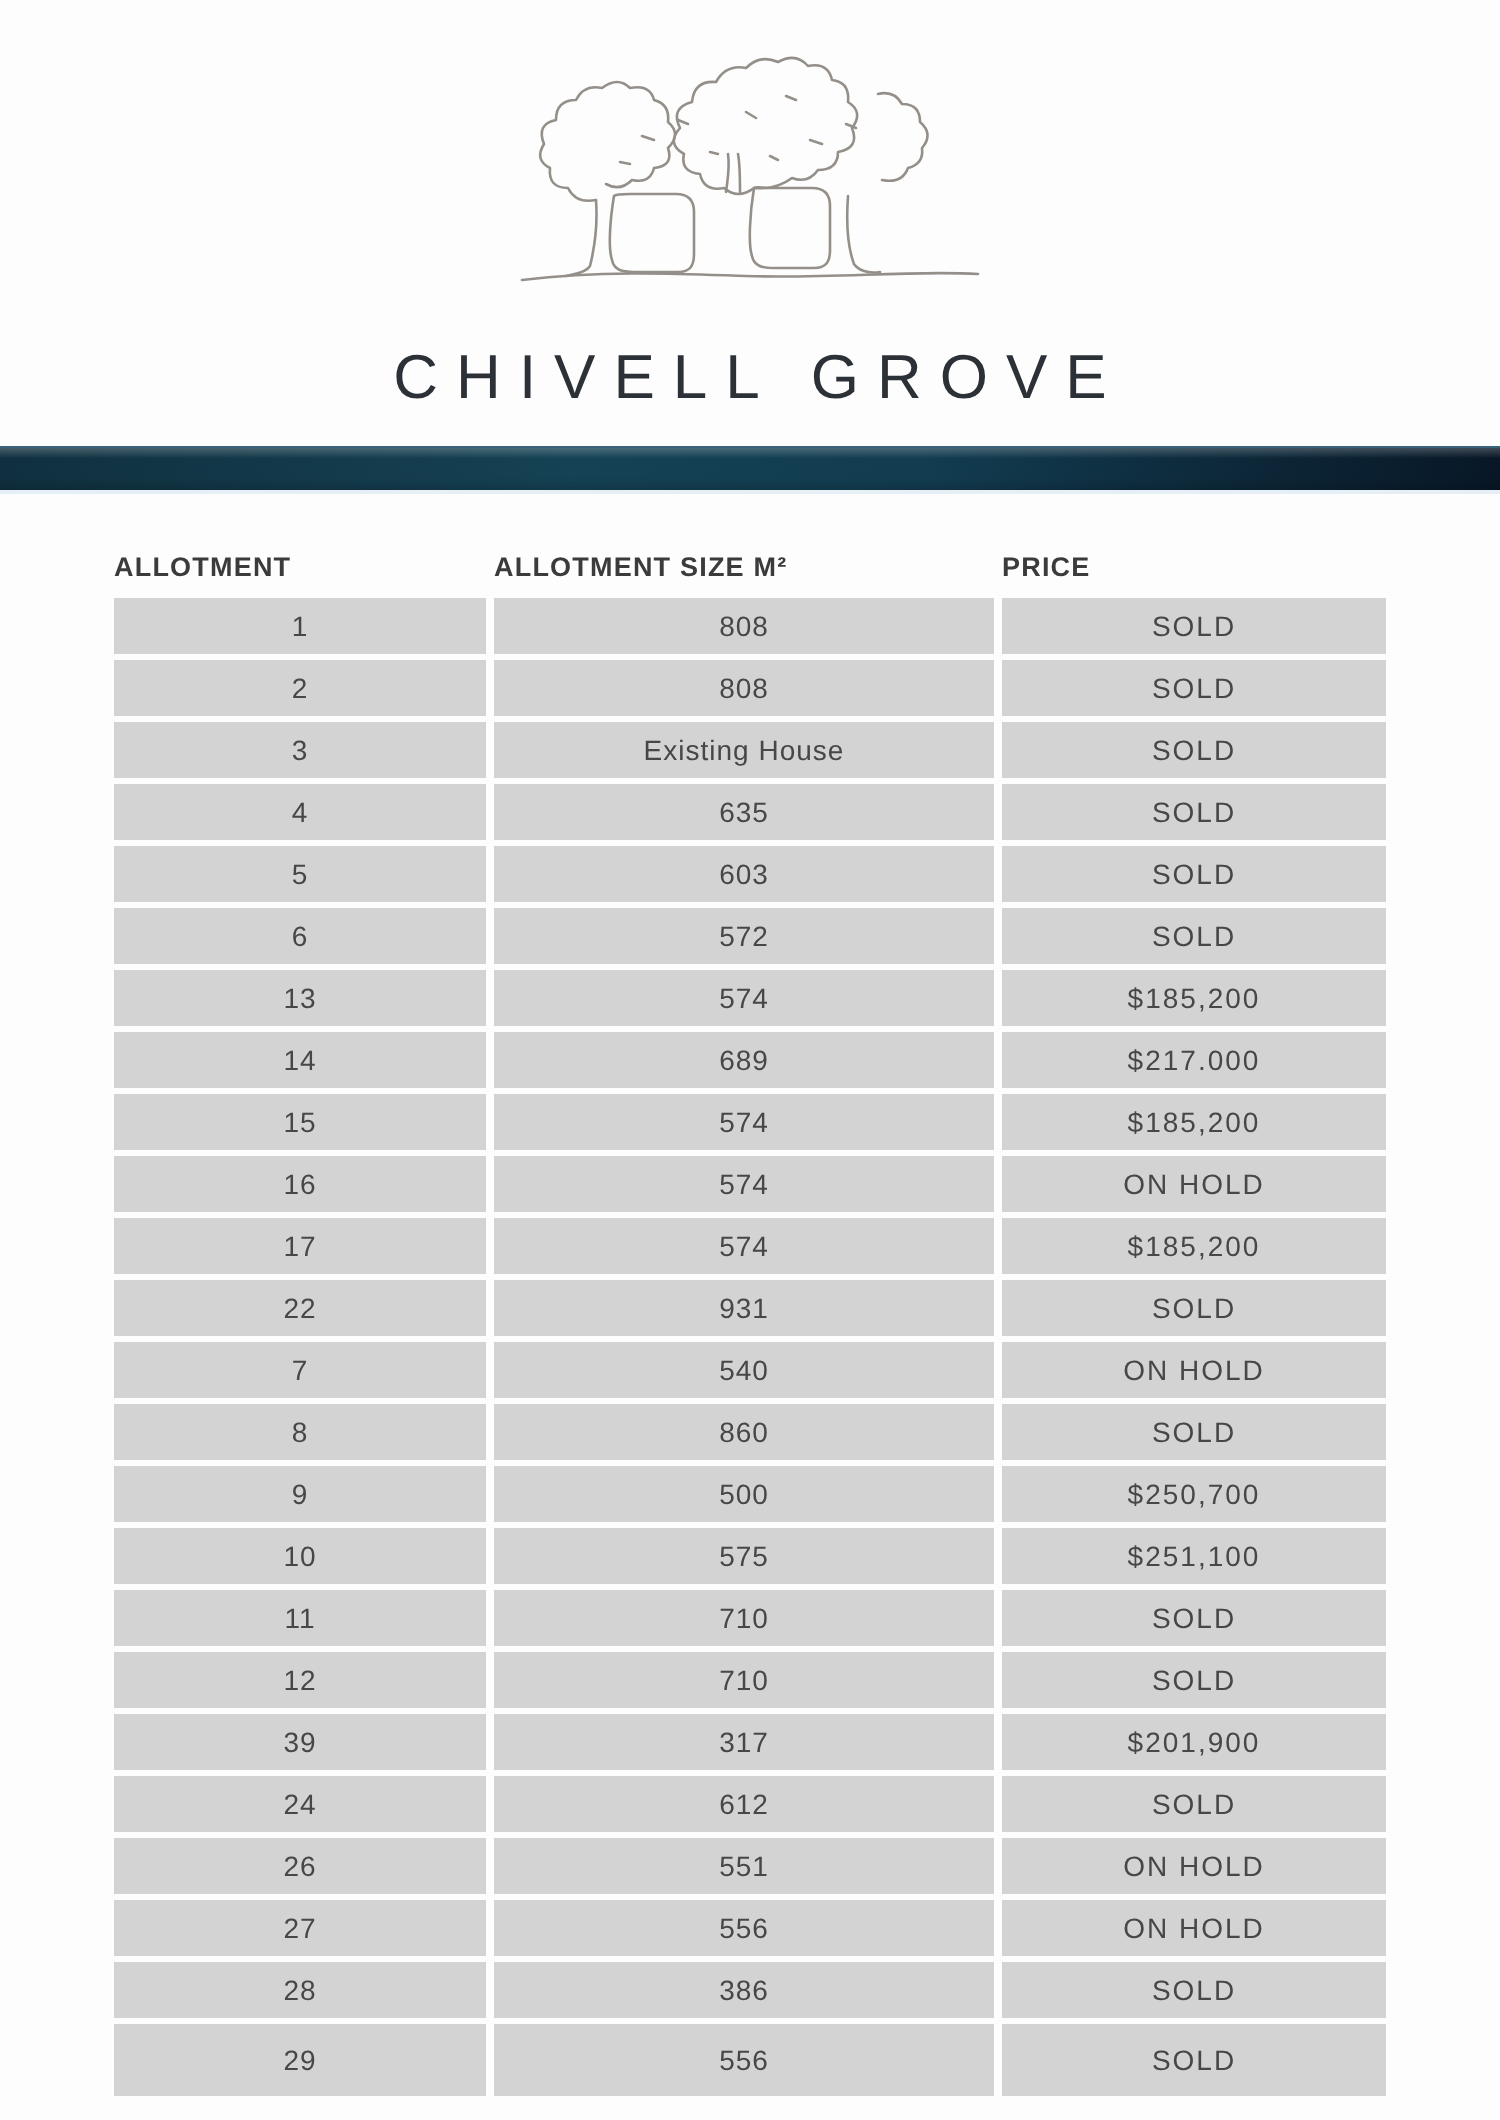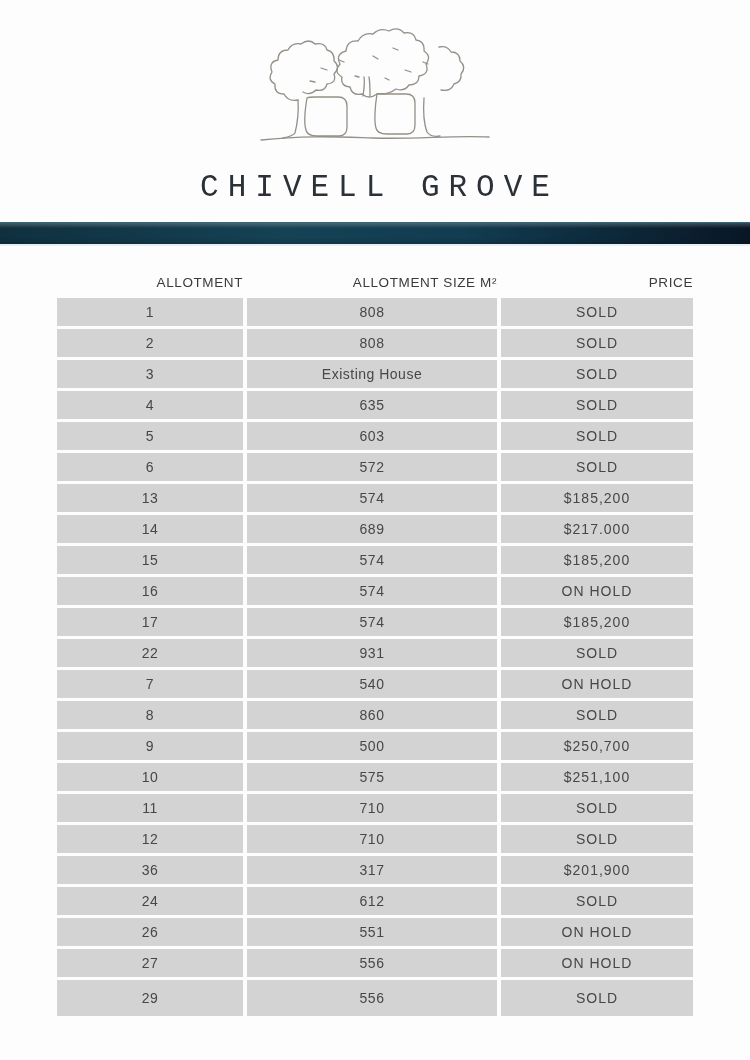--- a/index.html
+++ b/index.html
@@ -16,21 +16,21 @@
   .logo-wrap svg{display:inline-block;}
   .page-title{
     margin-top:14px;
     text-align:center;
     font-size:31px;
     font-weight:200;
     letter-spacing:9px;
     padding-left:9px; 
     color:var(--title-text,#2c3137);
     line-height:40px;
-    font-family:Liberation Mono, monospace;
+    font-family:Liberation Sans, sans-serif;
   }
   .divider-bar{
     margin-top:14px;
     height:21px;
     width:100%;
     background-image:
       linear-gradient(180deg, rgba(255,255,255,.22) 0%, rgba(255,255,255,0) 25%, rgba(0,0,0,0) 70%, rgba(0,0,0,.15) 100%),
       linear-gradient(90deg, var(--bar-left,#10303f) 0%, var(--bar-mid,#154254) 38%, var(--bar-mid2,#123c50) 62%, var(--bar-right,#081726) 100%);
     border-top:1px solid #3b6377;
     border-bottom:2px solid #e6eff5;
@@ -41,24 +41,24 @@
     border-collapse:separate;
     border-spacing:4px 3px;
     table-layout:fixed;
   }
   col.c1{width:186px;}
   col.c2{width:250px;}
   col.c3{width:192px;}
   th{
     background:transparent;
     font-size:13.5px;
-    font-weight:normal;
+    font-weight:bold;
     color:var(--header-text,#3b3b3b);
     letter-spacing:.6px;
-    text-align:right;
+    text-align:left;
     padding:2px 0 5px 0;
   }
   td{
     background:var(--row-bg,#d3d3d3);
     height:26px;
     text-align:center;
     vertical-align:middle;
     font-size:14px;
     color:var(--cell-text,#474747);
     letter-spacing:.5px;
@@ -205,38 +205,43 @@
         <td>11</td>
         <td>710</td>
         <td>SOLD</td>
       </tr>
       <tr>
         <td>12</td>
         <td>710</td>
         <td>SOLD</td>
       </tr>
       <tr>
-        <td>36</td>
+        <td>39</td>
         <td>317</td>
         <td>$201,900</td>
       </tr>
       <tr>
         <td>24</td>
         <td>612</td>
         <td>SOLD</td>
       </tr>
       <tr>
         <td>26</td>
         <td>551</td>
         <td>ON HOLD</td>
       </tr>
       <tr>
         <td>27</td>
         <td>556</td>
         <td>ON HOLD</td>
+      </tr>
+      <tr>
+        <td>28</td>
+        <td>386</td>
+        <td>SOLD</td>
       </tr>
       <tr class="tall-row">
         <td>29</td>
         <td>556</td>
         <td>SOLD</td>
       </tr>
     </tbody>
 </table>
 
 </body></html>

